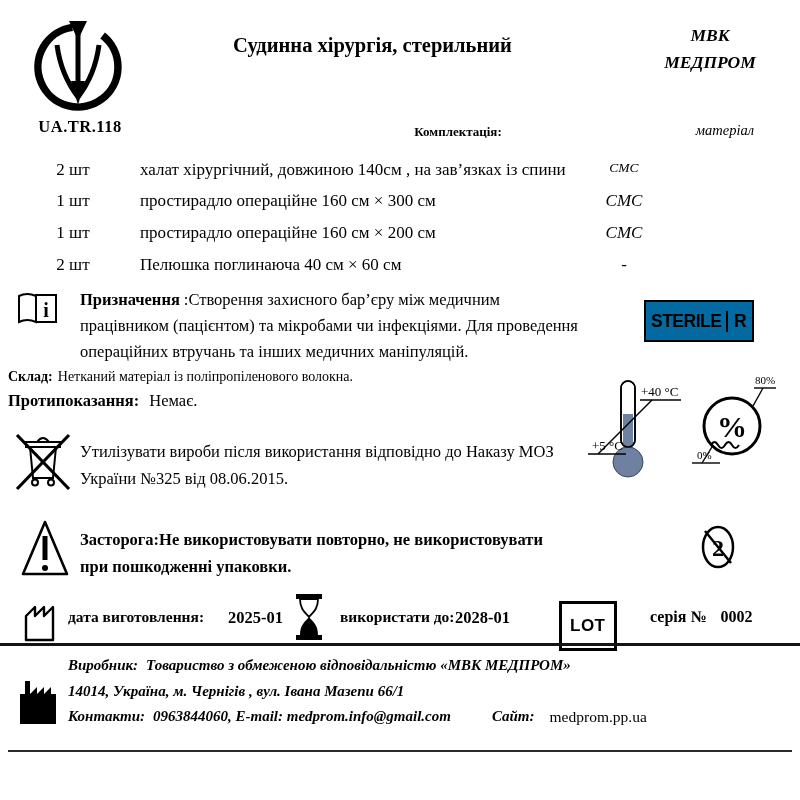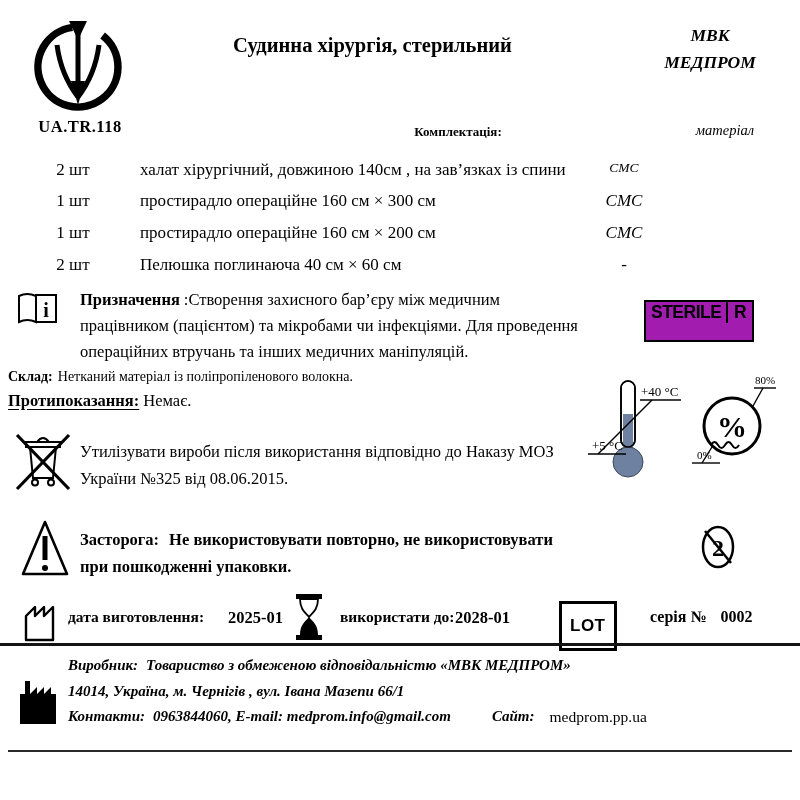--- a/index.html
+++ b/index.html
@@ -20,40 +20,40 @@
   .kit-row{left:0;width:708px;height:28px;}
   .kit-row .qty{position:absolute;left:46px;width:54px;text-align:center;font-size:17px;}
   .kit-row .desc{position:absolute;left:140px;font-size:17px;white-space:nowrap;}
   .kit-row .mat{position:absolute;right:38px;width:92px;text-align:center;font-style:italic;font-size:17px;}
   .kit-row .mat.sm{font-size:13.5px;}
 
   .purpose{left:80px;top:287px;width:508px;font-size:16.5px;line-height:26px;}
   .purpose .lbl{font-weight:bold;margin-right:4px;}
   .book-icon{left:16px;top:290px;}
 
-  .sterile-box{left:644px;top:300px;display:flex;align-items:flex-start;border:2.5px solid #000;height:42px;box-sizing:border-box;background:#a21caf;}
+  .sterile-box{left:644px;top:300px;display:flex;align-items:center;border:2.5px solid #000;height:42px;box-sizing:border-box;background:#0369a1;}
   .sterile-box .word{display:flex;align-items:center;padding:0 5px;border-right:2.5px solid #000;
        font-family:"Liberation Sans","DejaVu Sans",sans-serif;font-weight:bold;font-size:17.5px;letter-spacing:-0.5px;}
   .sterile-box .method{width:24px;display:flex;align-items:center;justify-content:center;
        font-family:"Liberation Sans","DejaVu Sans",sans-serif;font-weight:bold;font-size:17.5px;}
 
   .composition{left:8px;top:369px;font-size:14px;}
   .composition .lbl{font-weight:bold;margin-right:5px;}
   .contra{left:8px;top:391px;font-size:16.5px;}
-  .contra .lbl{font-weight:bold;text-decoration:underline;text-underline-offset:3px;margin-right:4px;}
+  .contra .lbl{font-weight:bold;text-underline-offset:3px;margin-right:10px;}
 
   .thermo{left:588px;top:376px;}
   .humid{left:692px;top:366px;}
 
   .bin-icon{left:14px;top:426px;}
   .disposal{left:80px;top:438px;width:505px;font-size:16.5px;line-height:27px;}
 
   .warn-icon{left:20px;top:518px;}
   .caution{left:80px;top:526px;width:492px;font-size:16.5px;line-height:27px;font-weight:bold;}
-  .caution .lbl{margin-right:10px;}
+  .caution .lbl{margin-right:0;}
   .noreuse{left:698px;top:522px;}
 
   .mfg-icon{left:24px;top:596px;}
   .lbl-bold{font-weight:bold;font-size:15.5px;}
   .val-bold{font-weight:bold;font-size:16.5px;}
   .mfg-label{left:68px;top:608px;}
   .mfg-date{left:228px;top:608px;}
   .hourglass{left:294px;top:592px;}
   .exp-label{left:340px;top:608px;}
   .exp-date{left:455px;top:608px;}

